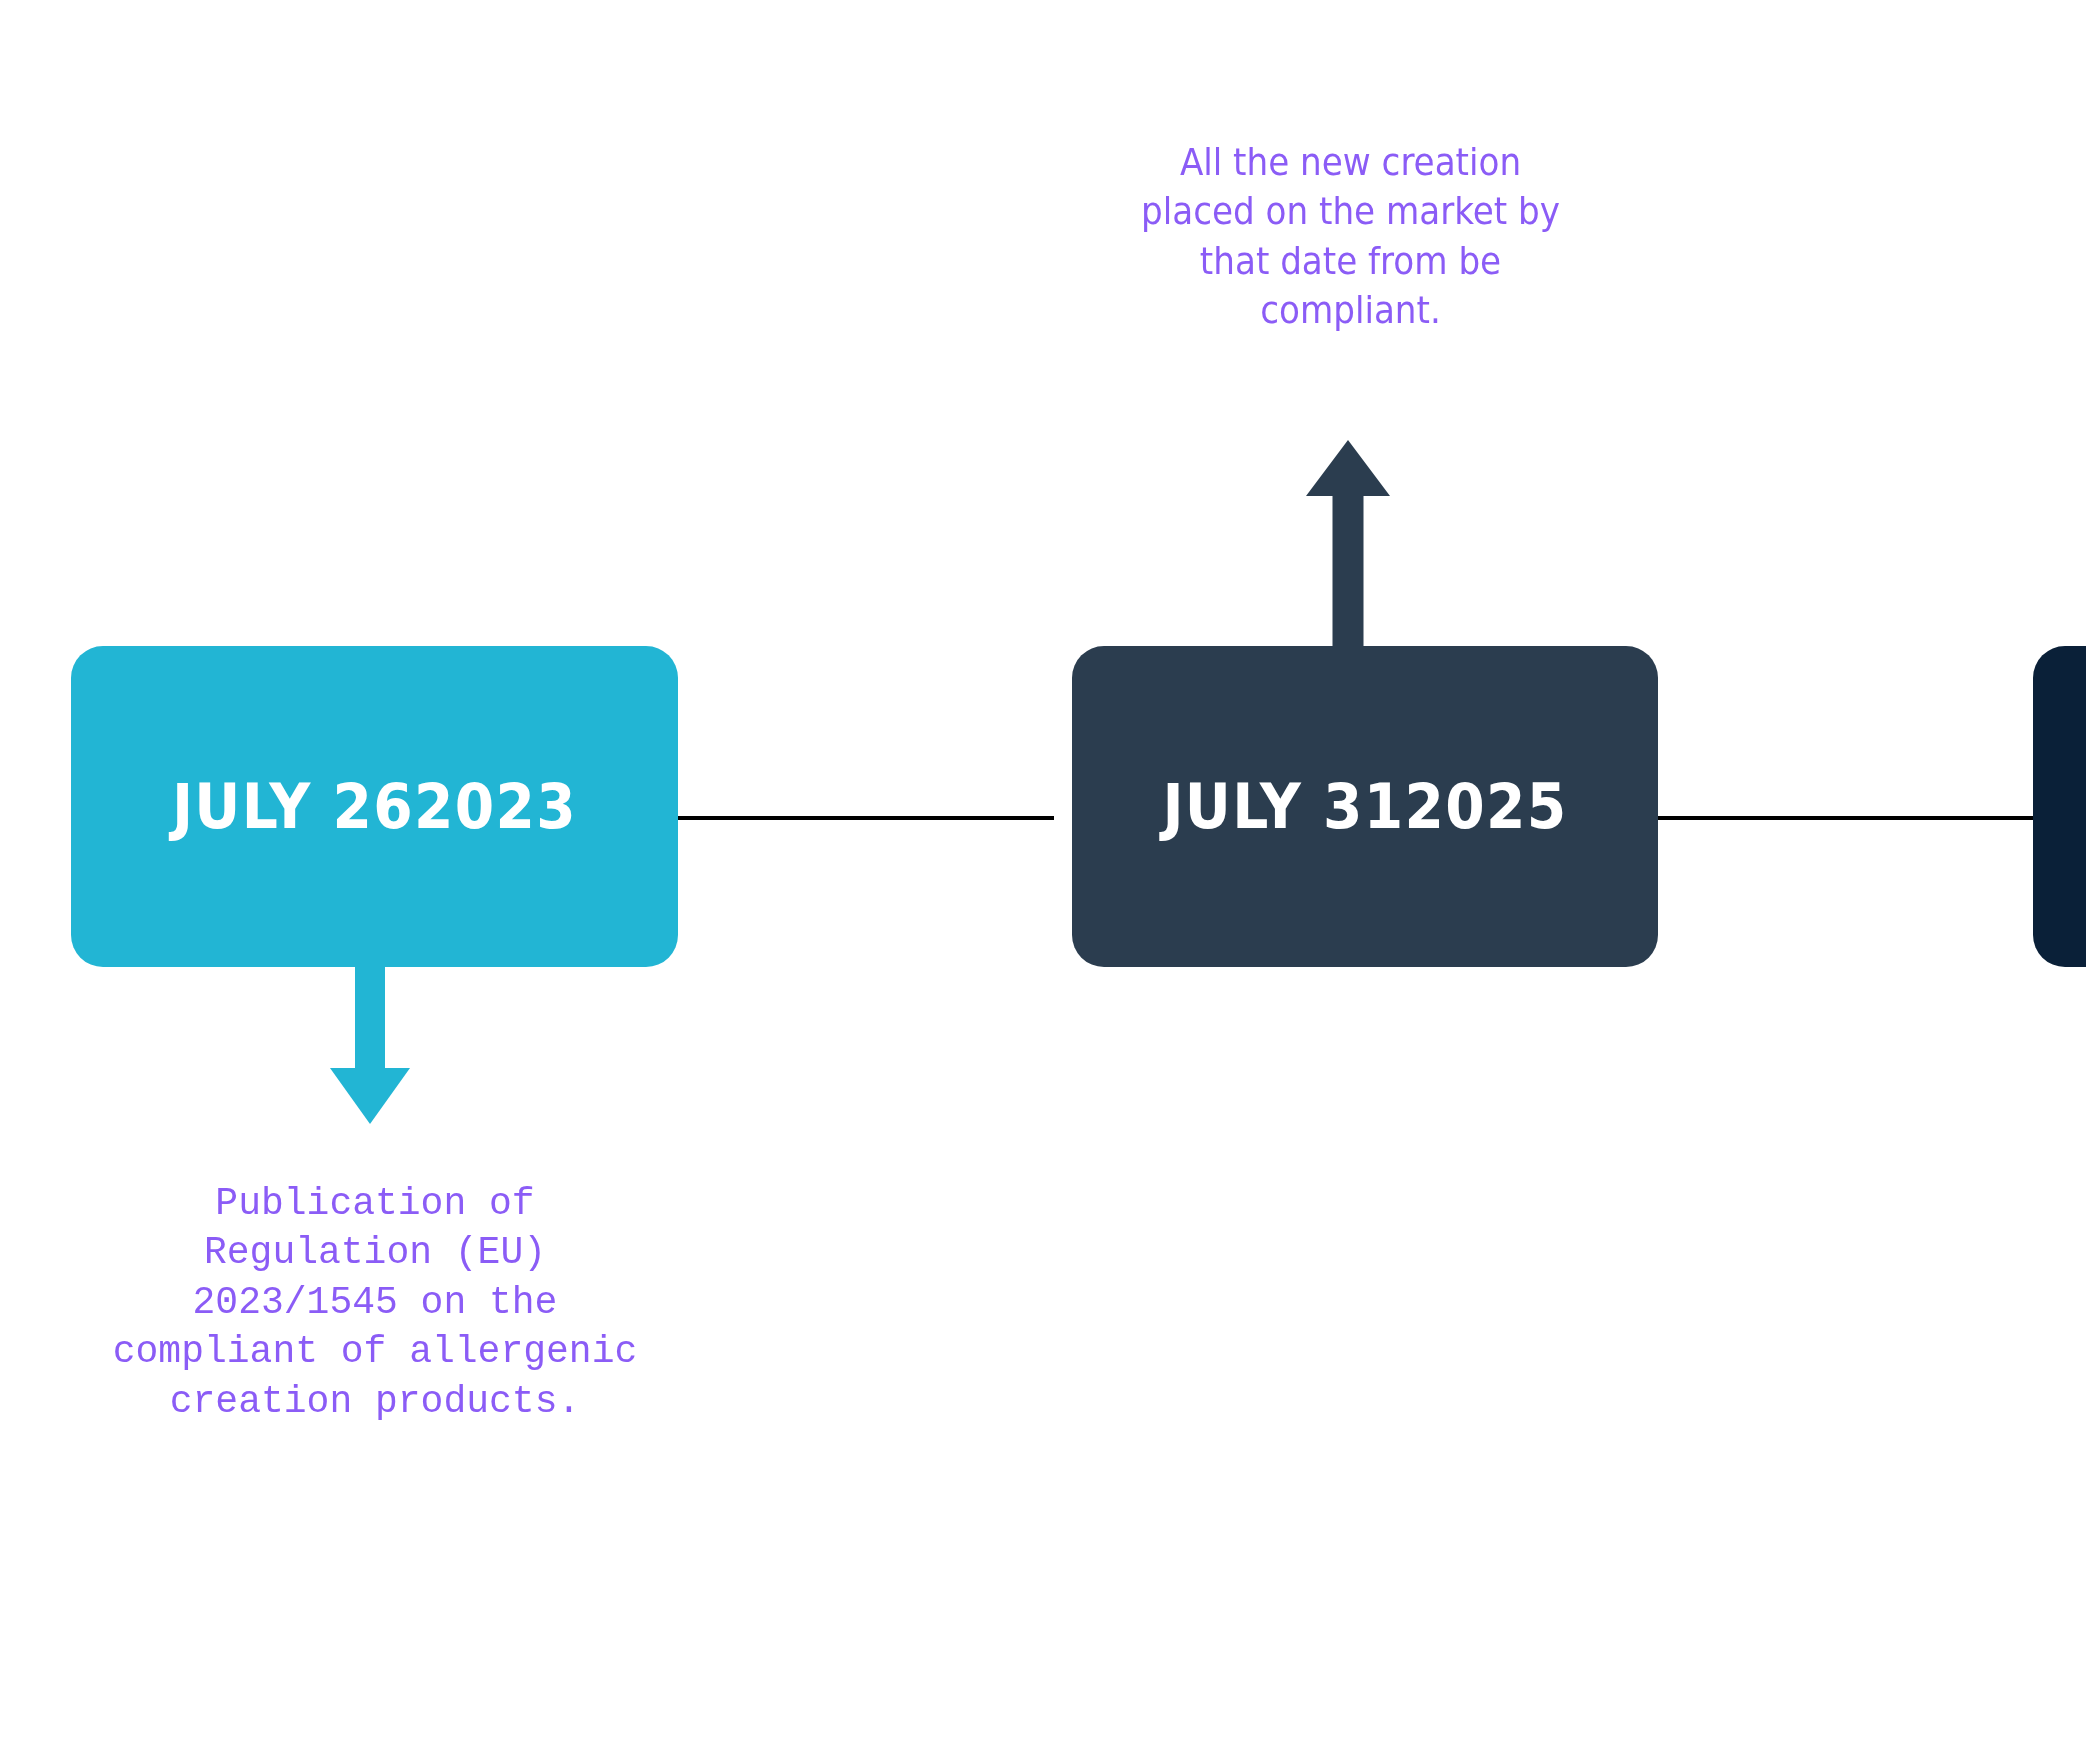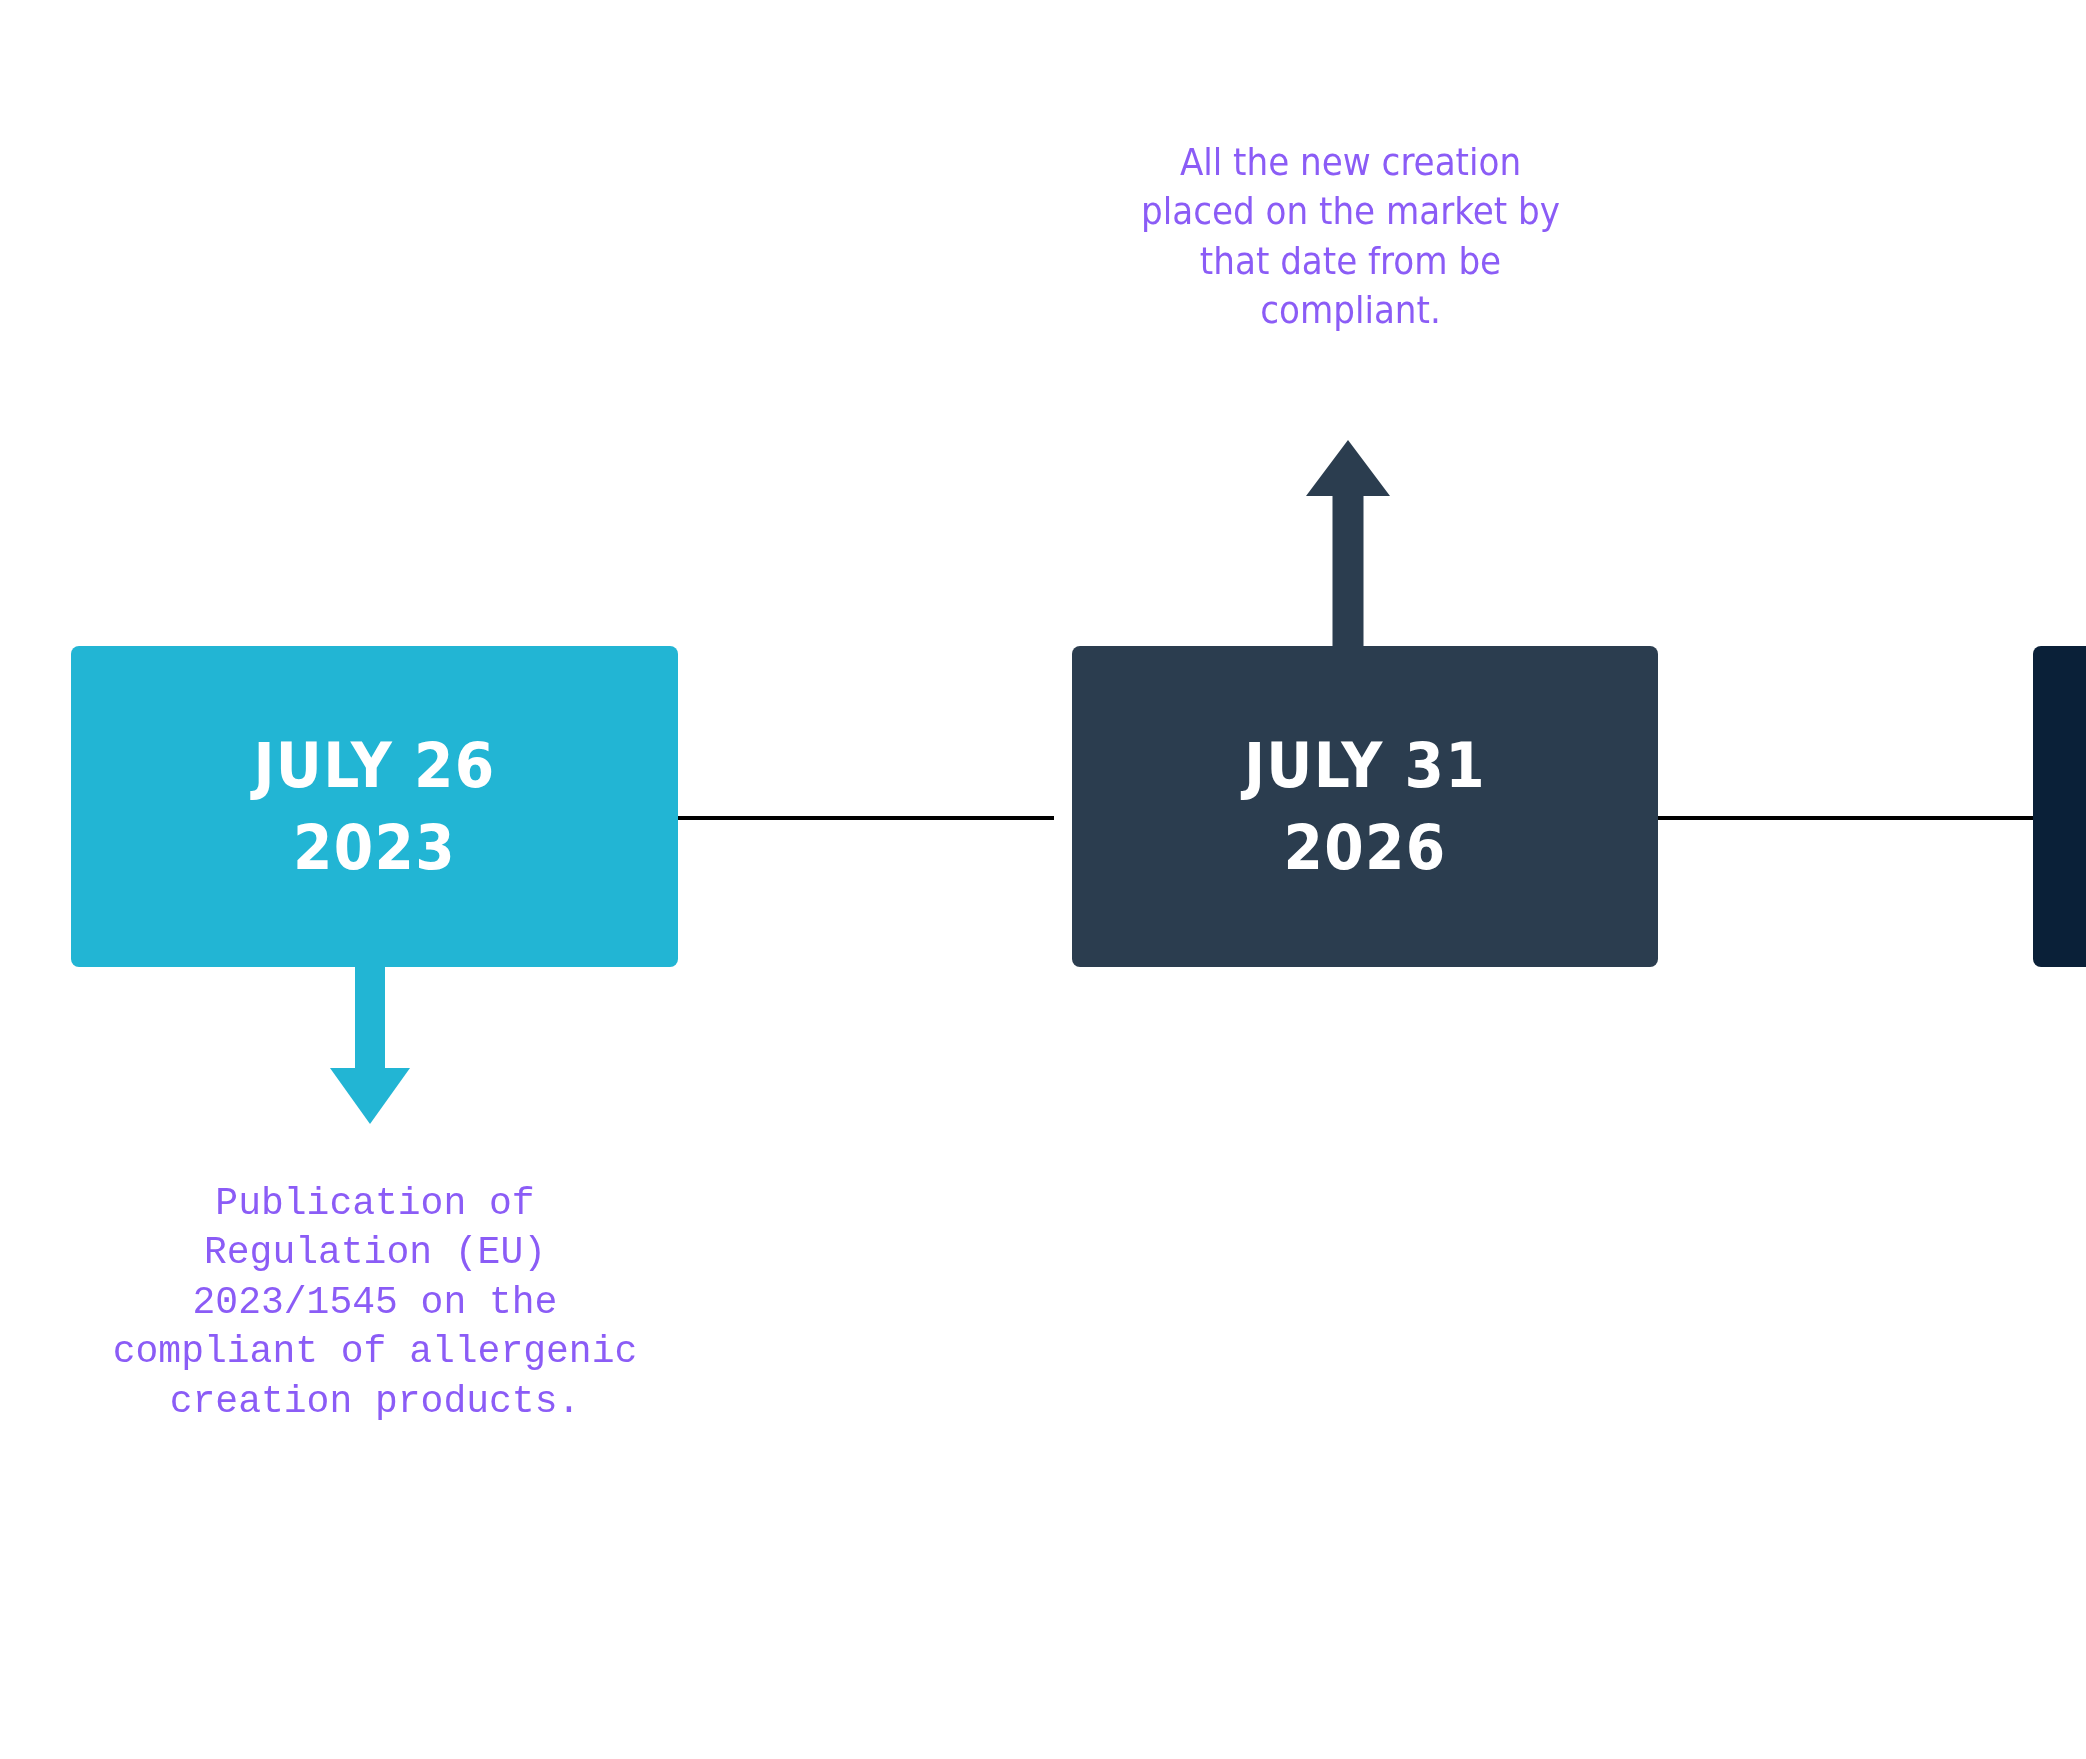--- a/index.html
+++ b/index.html
@@ -28,23 +28,23 @@
     height: 3.8px;
   }
   #rail-1-2 { left: 668px; top: 816px; width: 386px; }
   #rail-2-3 { left: 1619px; top: 816px; width: 422px; }
 
   
   .milestone {
     position: absolute;
     top: 646px;
     height: 321px;
-    border-radius: 8px;
+    border-radius: 32px;
     display: flex;
-    flex-direction: column;
+    flex-direction: row;
     align-items: center;
     justify-content: center;
     box-sizing: border-box;
     z-index: 4;
   }
   .milestone .m-line {
     color: #ffffff;
     font-size: 63px;
     line-height: 1.30;
     font-weight: 700;
@@ -113,21 +113,21 @@
     <div class="shaft"></div>
   </div>
 
   <div class="milestone" id="milestone-0" style="background: rgb(34, 181, 212); color: rgb(255, 255, 255);">
     <span class="m-line">JULY 26</span>
     <span class="m-line">2023</span>
   </div>
 
   <div class="milestone" id="milestone-1" style="background: rgb(43, 61, 79); color: rgb(255, 255, 255);">
     <span class="m-line">JULY 31</span>
-    <span class="m-line">2026</span>
+    <span class="m-line">2025</span>
   </div>
 
   <div class="milestone" id="milestone-2" style="background: rgb(10, 32, 56); color: rgb(255, 255, 255);">
     
     
   </div>
 
   <div class="caption" id="caption-top-1">
     <span class="c-line">All the new creation</span>
     <span class="c-line">placed on the market by</span>

